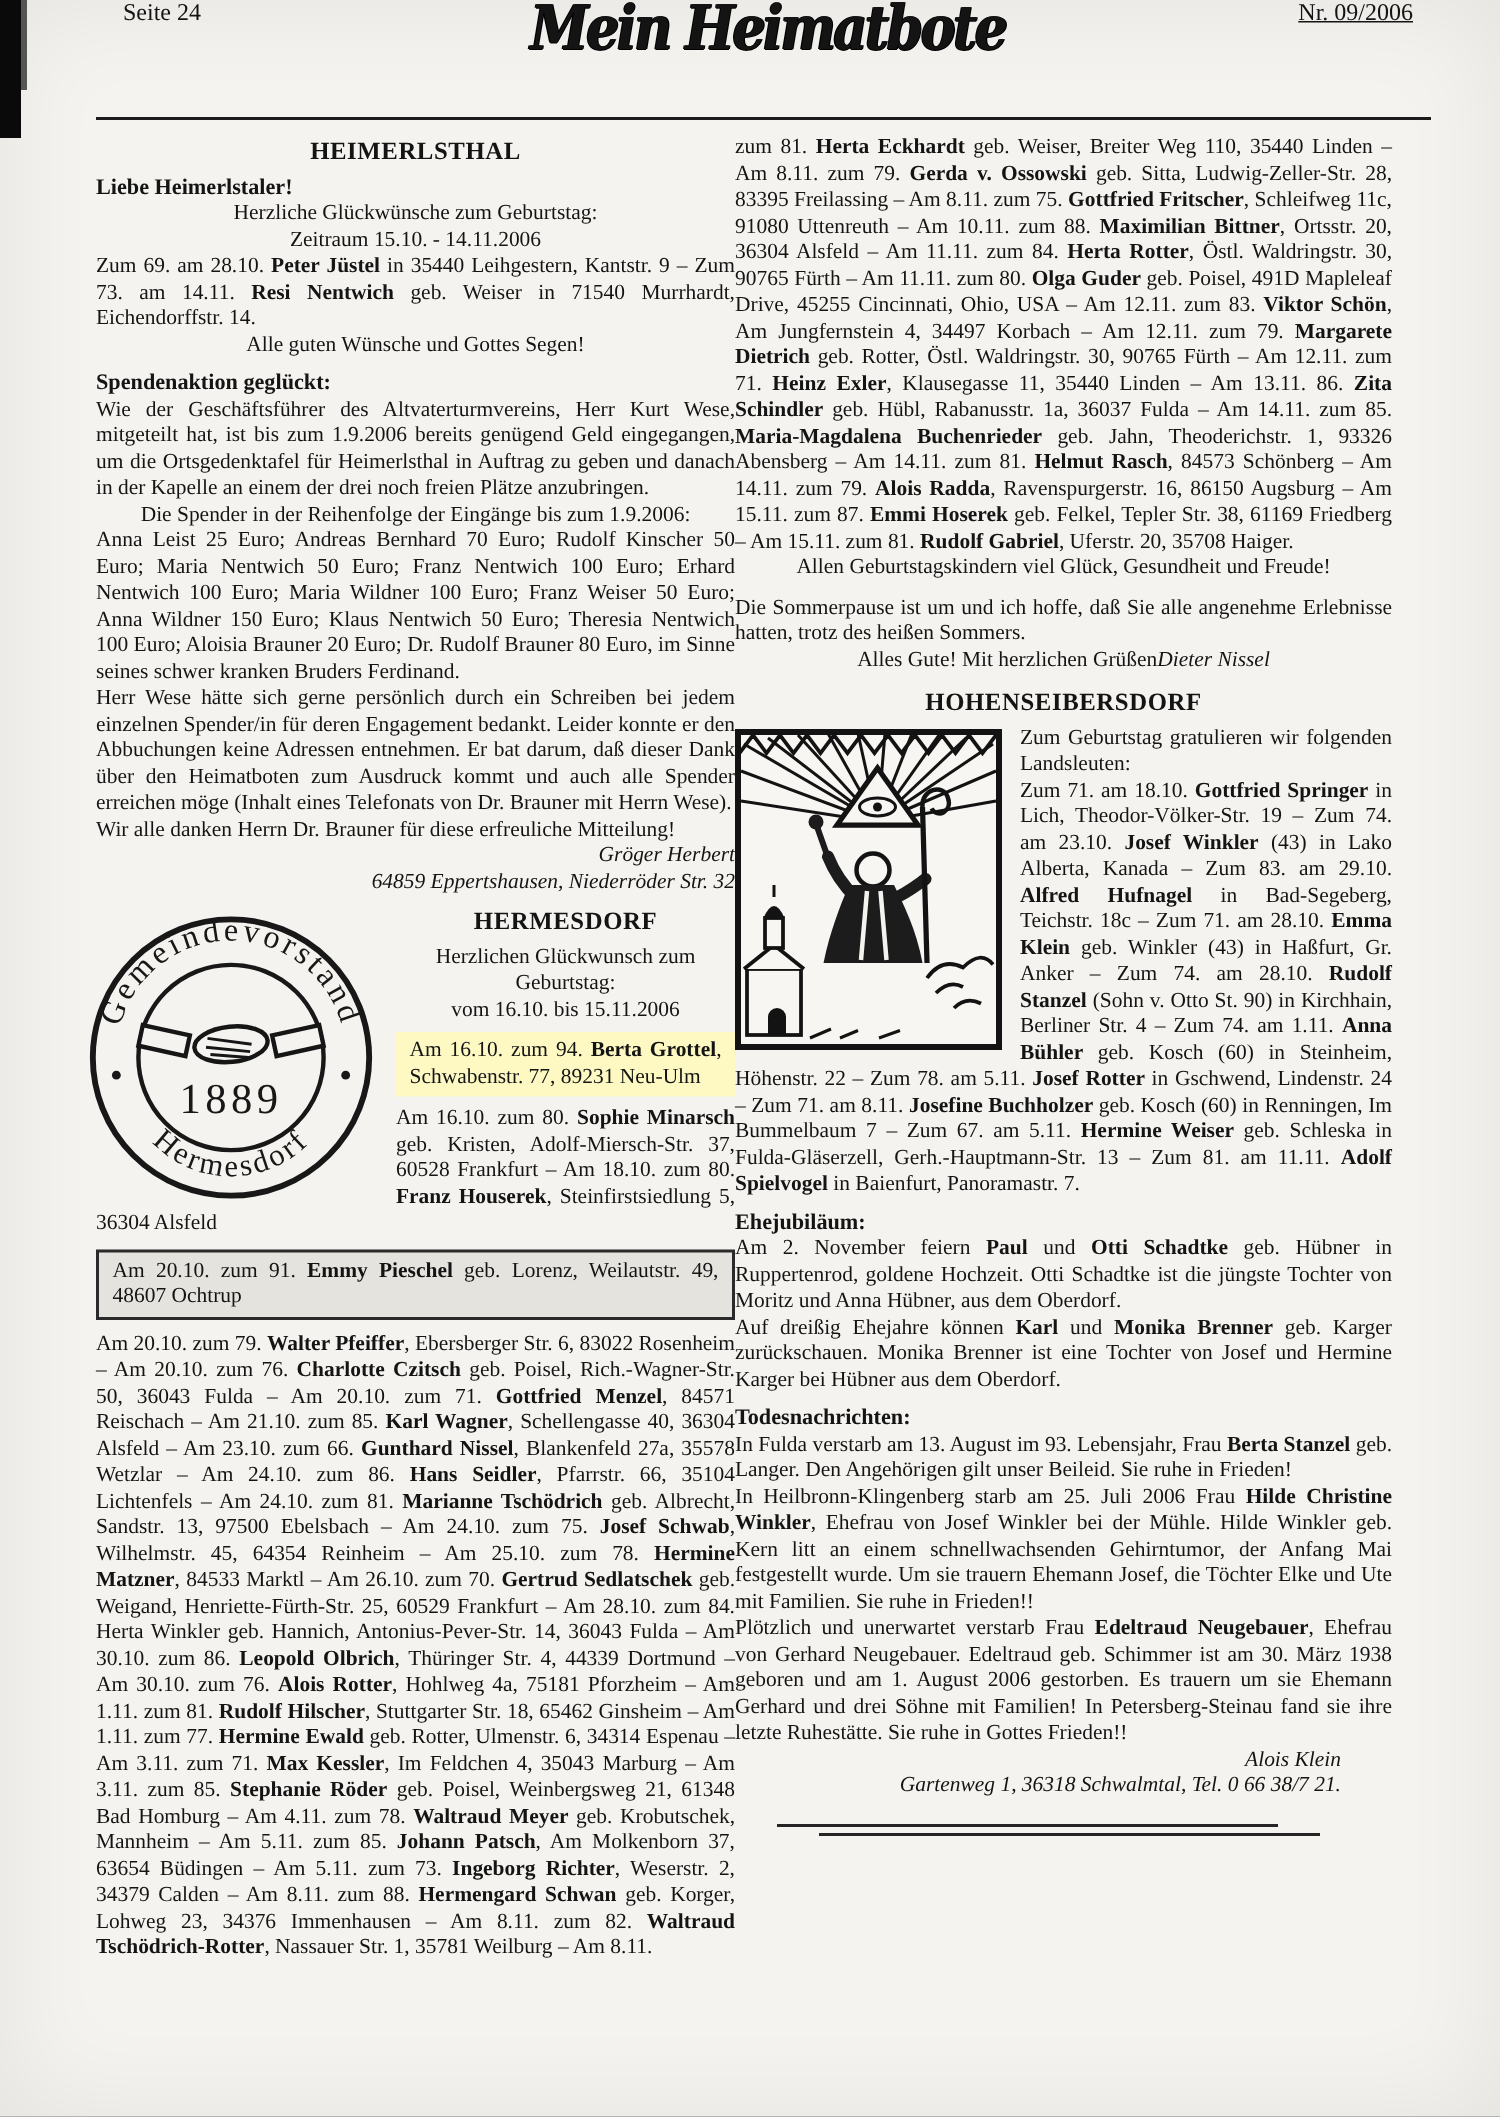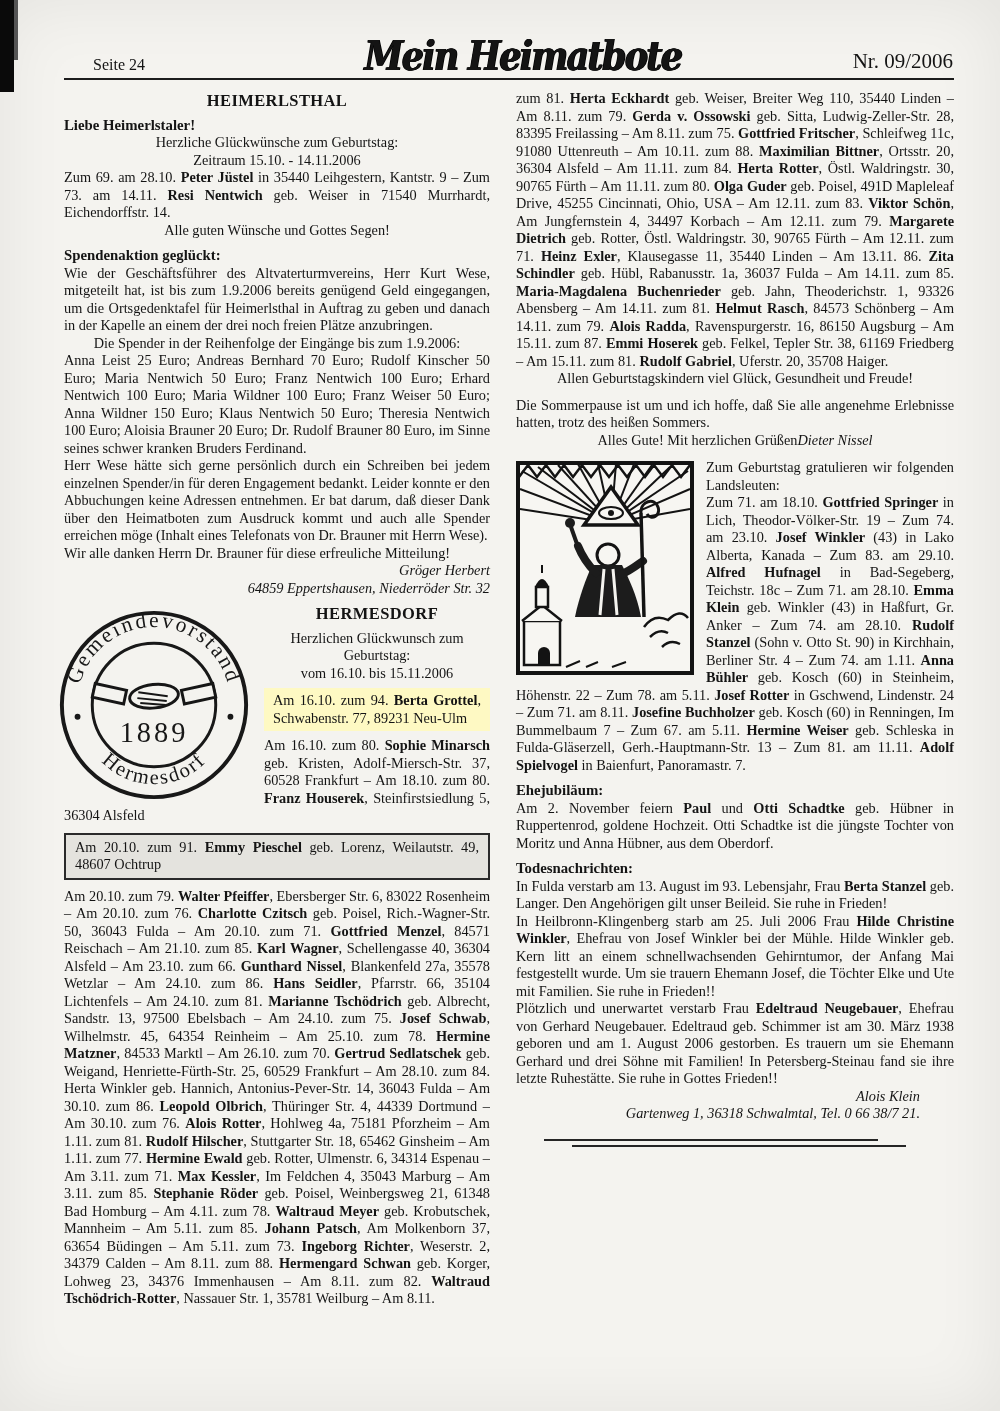--- a/index.html
+++ b/index.html
@@ -10,38 +10,38 @@
     background:#f4f3ef;
     box-shadow:inset 0 0 70px rgba(0,0,0,.07);
     font-family:"Liberation Serif","DejaVu Serif",serif;
     color:#141414;
     overflow:hidden;
   }
   .scan-strip{position:absolute;left:0;top:0;width:14px;height:92px;background:#0a0a0a;}
   .scan-strip2{position:absolute;left:14px;top:0;width:4px;height:60px;background:#555;}
 
   
-  .header{position:absolute;top:0;left:63px;width:890px;height:76px;display:flex;align-items:flex-end;}
+  .header{position:absolute;top:0;left:52px;width:890px;height:76px;display:flex;align-items:flex-start;}
   .page-label{font-size:16px;padding:0 0 2px 30px;width:180px;}
   .masthead-wrap{flex:1;text-align:center;}
   .masthead{
     display:inline-block;
     font-family:"DejaVu Serif",serif;
     font-weight:bold;font-style:italic;
     font-size:39px;line-height:1;
     letter-spacing:-2px;
     transform:scaleX(.9) scaleY(1.05);
     text-shadow:.8px 0 0 #000,-.8px 0 0 #000,0 .5px 0 #000;
     padding-bottom:1px;
   }
-  .issue-label{font-size:21px;padding:0 0 2px 0;width:180px;text-align:right;}
+  .issue-label{font-size:16px;padding:0 0 2px 0;width:180px;text-align:right;text-decoration:underline;}
   .header-rule{position:absolute;top:78px;left:64px;width:890px;height:2px;background:#1c1c1c;}
 
   
-  .columns{position:absolute;top:90px;left:64px;width:890px;display:flex;gap:26px;}
+  .columns{position:absolute;top:90px;left:64px;width:890px;display:flex;}
   .col{font-size:14.3px;line-height:17.5px;}
   .col-left{width:426px;}
   .col-right{width:438px;}
 
   .para{margin:0;text-align:justify;hyphens:auto;-webkit-hyphens:auto;}
   .line{margin:0;text-align:center;}
   .section-heading{font-size:16.5px;font-weight:bold;text-align:center;letter-spacing:.4px;margin:8px 0 7px;}
   .section-heading.first{margin-top:2px;}
   .subhead{font-weight:bold;font-size:14.8px;margin:8px 0 0;}
   .sig{font-style:italic;text-align:right;margin:0;}
@@ -136,20 +136,21 @@
     <div class="col col-right">
       <div class="para"><span>zum 81. </span><span class="seg-b">Herta Eckhardt</span><span> geb. Weiser, Breiter Weg 110, 35440 Linden – Am 8.11. zum 79. </span><span class="seg-b">Gerda v. Ossowski</span><span> geb. Sitta, Ludwig-Zeller-Str. 28, 83395 Freilassing – Am 8.11. zum 75. </span><span class="seg-b">Gottfried Fritscher</span><span>, Schleifweg 11c, 91080 Uttenreuth – Am 10.11. zum 88. </span><span class="seg-b">Maximilian Bittner</span><span>, Ortsstr. 20, 36304 Alsfeld – Am 11.11. zum 84. </span><span class="seg-b">Herta Rotter</span><span>, Östl. Waldringstr. 30, 90765 Fürth – Am 11.11. zum 80. </span><span class="seg-b">Olga Guder</span><span> geb. Poisel, 491D Mapleleaf Drive, 45255 Cincinnati, Ohio, USA – Am 12.11. zum 83. </span><span class="seg-b">Viktor Schön</span><span>, Am Jungfernstein 4, 34497 Korbach – Am 12.11. zum 79. </span><span class="seg-b">Margarete Dietrich</span><span> geb. Rotter, Östl. Waldringstr. 30, 90765 Fürth – Am 12.11. zum 71. </span><span class="seg-b">Heinz Exler</span><span>, Klausegasse 11, 35440 Linden – Am 13.11. 86. </span><span class="seg-b">Zita Schindler</span><span> geb. Hübl, Rabanusstr. 1a, 36037 Fulda – Am 14.11. zum 85. </span><span class="seg-b">Maria-Magdalena Buchenrieder</span><span> geb. Jahn, Theoderichstr. 1, 93326 Abensberg – Am 14.11. zum 81. </span><span class="seg-b">Helmut Rasch</span><span>, 84573 Schönberg – Am 14.11. zum 79. </span><span class="seg-b">Alois Radda</span><span>, Ravenspurgerstr. 16, 86150 Augsburg – Am 15.11. zum 87. </span><span class="seg-b">Emmi Hoserek</span><span> geb. Felkel, Tepler Str. 38, 61169 Friedberg – Am 15.11. zum 81. </span><span class="seg-b">Rudolf Gabriel</span><span>, Uferstr. 20, 35708 Haiger.</span></div>
       <div class="line">Allen Geburtstagskindern viel Glück, Gesundheit und Freude!</div>
       <div class="para gap-top">Die Sommerpause ist um und ich hoffe, daß Sie alle angenehme Erlebnisse hatten, trotz des heißen Sommers.</div>
       <div class="flex-line">
         <span>Alles Gute! Mit herzlichen Grüßen</span>
         <span class="it">Dieter Nissel</span>
       </div>
 
       <div style="margin-top:10px;">
+        <div class="section-heading">HOHENSEIBERSDORF</div>
         <svg class="woodcut" viewBox="0 0 178 214" aria-hidden="true">
           <rect x="2" y="2" width="174" height="210" fill="#f7f6f2" stroke="#131313" stroke-width="4"></rect>
           <path d="M3,16 L12,4 L21,16 L30,4 L39,16 L48,4 L57,16 L66,4 L75,16 L84,4 L93,16 L102,4 L111,16 L120,4 L129,16 L138,4 L147,16 L156,4 L165,16 L174,4" fill="none" stroke="#131313" stroke-width="2.5"></path>
           <g stroke="#131313" stroke-width="2">
             <line x1="95" y1="62" x2="6" y2="10"></line>
               <line x1="95" y1="62" x2="22" y2="6"></line>
             <line x1="95" y1="62" x2="42" y2="4"></line>
               <line x1="95" y1="62" x2="62" y2="3"></line>
             <line x1="95" y1="62" x2="82" y2="3"></line>
               <line x1="95" y1="62" x2="100" y2="3"></line>
@@ -183,20 +184,21 @@
           <path d="M128,166 q10,-14 24,-7 q12,-12 20,-2 M134,176 q9,-9 18,-4 M146,186 q8,-8 18,-3" stroke="#131313" stroke-width="2.5" fill="none"></path>
           <path d="M50,206 l14,-6 M70,206 l12,-5 M96,206 l14,-5" stroke="#131313" stroke-width="2" fill="none"></path>
         </svg>
         <div class="para">Zum Geburtstag gratulieren wir folgenden Landsleuten:</div>
         <div class="para"><span>Zum 71. am 18.10. </span><span class="seg-b">Gottfried Springer</span><span> in Lich, Theodor-Völker-Str. 19 – Zum 74. am 23.10. </span><span class="seg-b">Josef Winkler</span><span> (43) in Lako Alberta, Kanada – Zum 83. am 29.10. </span><span class="seg-b">Alfred Hufnagel</span><span> in Bad-Segeberg, Teichstr. 18c – Zum 71. am 28.10. </span><span class="seg-b">Emma Klein</span><span> geb. Winkler (43) in Haßfurt, Gr. Anker – Zum 74. am 28.10. </span><span class="seg-b">Rudolf Stanzel</span><span> (Sohn v. Otto St. 90) in Kirchhain, Berliner Str. 4 – Zum 74. am 1.11. </span><span class="seg-b">Anna Bühler</span><span> geb. Kosch (60) in Steinheim, Höhenstr. 22 – Zum 78. am 5.11. </span><span class="seg-b">Josef Rotter</span><span> in Gschwend, Lindenstr. 24 – Zum 71. am 8.11. </span><span class="seg-b">Josefine Buchholzer</span><span> geb. Kosch (60) in Renningen, Im Bummelbaum 7 – Zum 67. am 5.11. </span><span class="seg-b">Hermine Weiser</span><span> geb. Schleska in Fulda-Gläserzell, Gerh.-Hauptmann-Str. 13 – Zum 81. am 11.11. </span><span class="seg-b">Adolf Spielvogel</span><span> in Baienfurt, Panoramastr. 7.</span></div>
       </div>
 
       <div style="clear:both;"></div>
       <div class="subhead">Ehejubiläum:</div>
       <div class="para"><span>Am 2. November feiern </span><span class="seg-b">Paul</span><span> und </span><span class="seg-b">Otti Schadtke</span><span> geb. Hübner in Ruppertenrod, goldene Hochzeit. Otti Schadtke ist die jüngste Tochter von Moritz und Anna Hübner, aus dem Oberdorf.</span></div>
+      <div class="para"><span>Auf dreißig Ehejahre können </span><span class="seg-b">Karl</span><span> und </span><span class="seg-b">Monika Brenner</span><span> geb. Karger zurückschauen. Monika Brenner ist eine Tochter von Josef und Hermine Karger bei Hübner aus dem Oberdorf.</span></div>
 
       <div class="subhead">Todesnachrichten:</div>
       <div class="para"><span>In Fulda verstarb am 13. August im 93. Lebensjahr, Frau </span><span class="seg-b">Berta Stanzel</span><span> geb. Langer. Den Angehörigen gilt unser Beileid. Sie ruhe in Frieden!</span></div>
       <div class="para"><span>In Heilbronn-Klingenberg starb am 25. Juli 2006 Frau </span><span class="seg-b">Hilde Christine Winkler</span><span>, Ehefrau von Josef Winkler bei der Mühle. Hilde Winkler geb. Kern litt an einem schnellwachsenden Gehirntumor, der Anfang Mai festgestellt wurde. Um sie trauern Ehemann Josef, die Töchter Elke und Ute mit Familien. Sie ruhe in Frieden!!</span></div>
       <div class="para"><span>Plötzlich und unerwartet verstarb Frau </span><span class="seg-b">Edeltraud Neugebauer</span><span>, Ehefrau von Gerhard Neugebauer. Edeltraud geb. Schimmer ist am 30. März 1938 geboren und am 1. August 2006 gestorben. Es trauern um sie Ehemann Gerhard und drei Söhne mit Familien! In Petersberg-Steinau fand sie ihre letzte Ruhestätte. Sie ruhe in Gottes Frieden!!</span></div>
       <div class="sig pad">Alois Klein</div>
       <div class="sig pad">Gartenweg 1, 36318 Schwalmtal, Tel. 0 66 38/7 21.</div>
 
       <div class="end-rule-1"></div>
       <div class="end-rule-2"></div>

